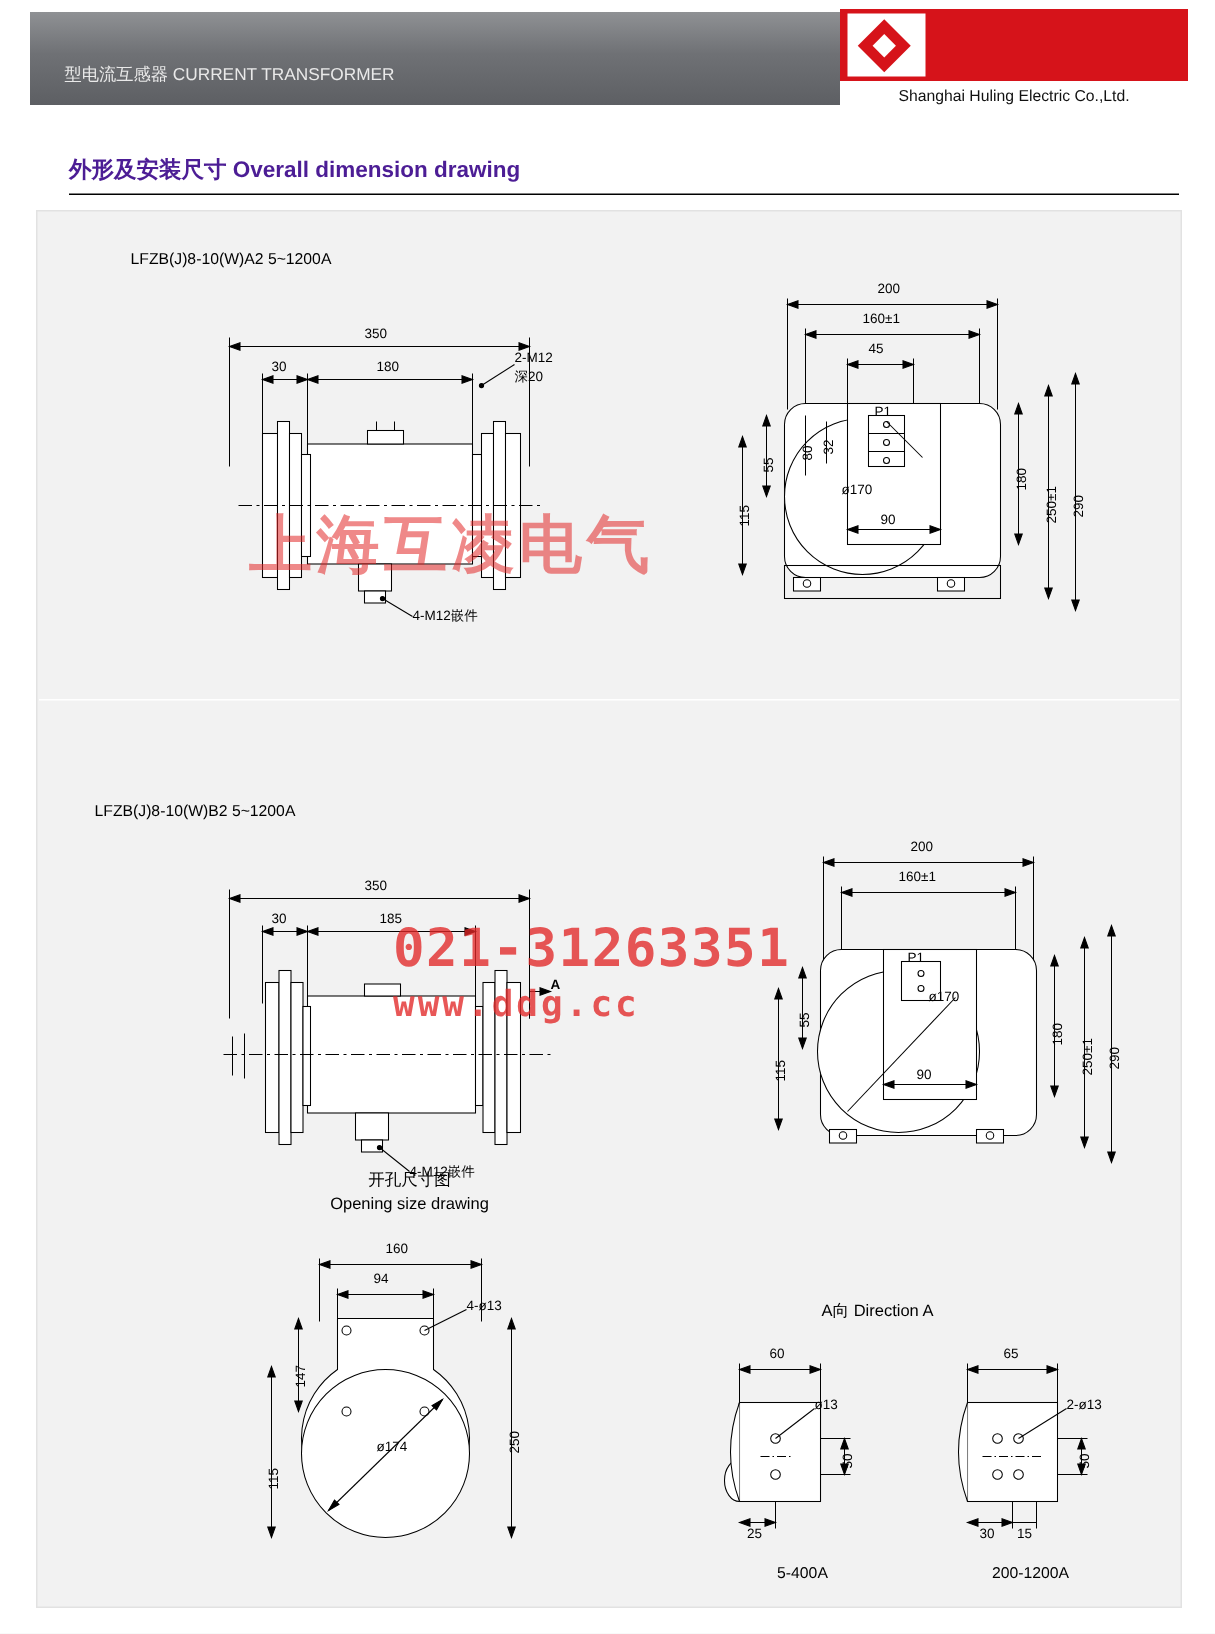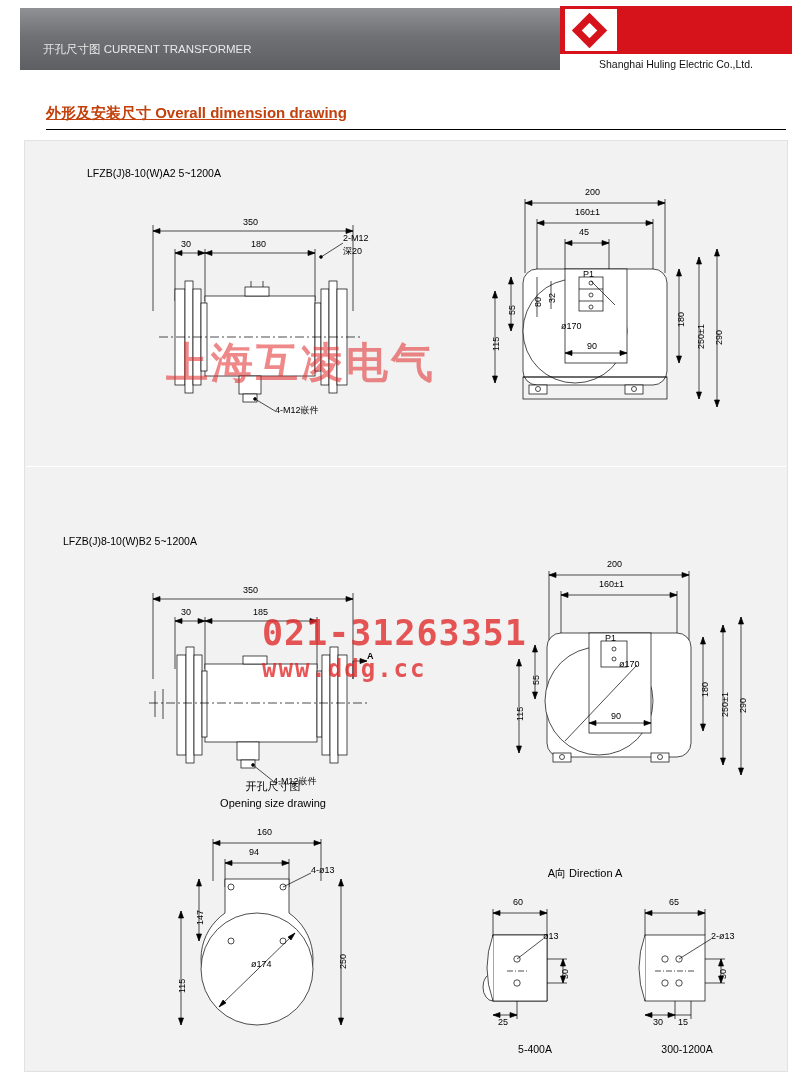--- a/index.html
+++ b/index.html
@@ -47,21 +47,21 @@
     position:absolute;left:626px;top:12px;
     font-size:29px;font-weight:bold;color:#ffffff;letter-spacing:2px;
   }
   .logo-en{
     position:absolute;left:560px;top:58px;width:232px;
     text-align:center;font-size:10.5px;font-weight:normal;color:#111;
   }
   
   .section-title{
     position:absolute;left:46px;top:104px;
-    font-size:15px;font-weight:bold;color:#c2410c;text-decoration:underline;
+    font-size:15px;font-weight:bold;color:#4c1d95;
   }
   .section-rule{
     position:absolute;left:46px;top:129px;width:740px;height:1px;
     background:#000;
   }
   
   .panel{
     position:absolute;left:24px;top:140px;width:762px;height:930px;
     background:#f2f2f2;border:1px solid #e2e2e2;
   }
@@ -102,21 +102,21 @@
   .vtext{
     position:absolute;font-size:9px;color:#000;white-space:nowrap;
     transform-origin:0 0;transform:rotate(-90deg);
   }
 </style>
 </head>
 <body>
 
 <div class="header">
   <div class="header-bar"></div>
-  <div class="header-sub">开孔尺寸图 CURRENT TRANSFORMER</div>
+  <div class="header-sub">型电流互感器 CURRENT TRANSFORMER</div>
 
   <div class="logo-box"></div>
   <div class="logo-white"></div>
   <div class="logo-diamond"></div>
   <div class="logo-diamond-inner"></div>
   <div class="logo-en">Shanghai Huling Electric Co.,Ltd.</div>
 </div>
 
 <div class="section-title">外形及安装尺寸  Overall dimension drawing</div>
 <div class="section-rule"></div>
@@ -510,19 +510,19 @@
         <line x1="70" y1="124" x2="86" y2="124"></line>
         <line x1="70" y1="110" x2="70" y2="128"></line>
         <line x1="86" y1="110" x2="86" y2="128"></line>
       </g>
     </svg>
     <div class="lbl" style="left:64px;top:6px;">65</div>
     <div class="lbl" style="left:106px;top:40px;">2-ø13</div>
     <div class="vtext" style="left:113px;top:88px;">50</div>
     <div class="lbl" style="left:48px;top:126px;">30</div>
     <div class="lbl" style="left:73px;top:126px;">15</div>
-    <div class="lbl-c" style="left:12px;top:152px;width:140px;font-size:10.5px;">300-1200A</div>
+    <div class="lbl-c" style="left:12px;top:152px;width:140px;font-size:10.5px;">200-1200A</div>
   </div>
 </div>
 
 <div class="wm1">上海互凌电气</div>
 <div class="wm2">021-31263351</div>
 <div class="wm3">www.ddg.cc</div>
 
 </body></html>

